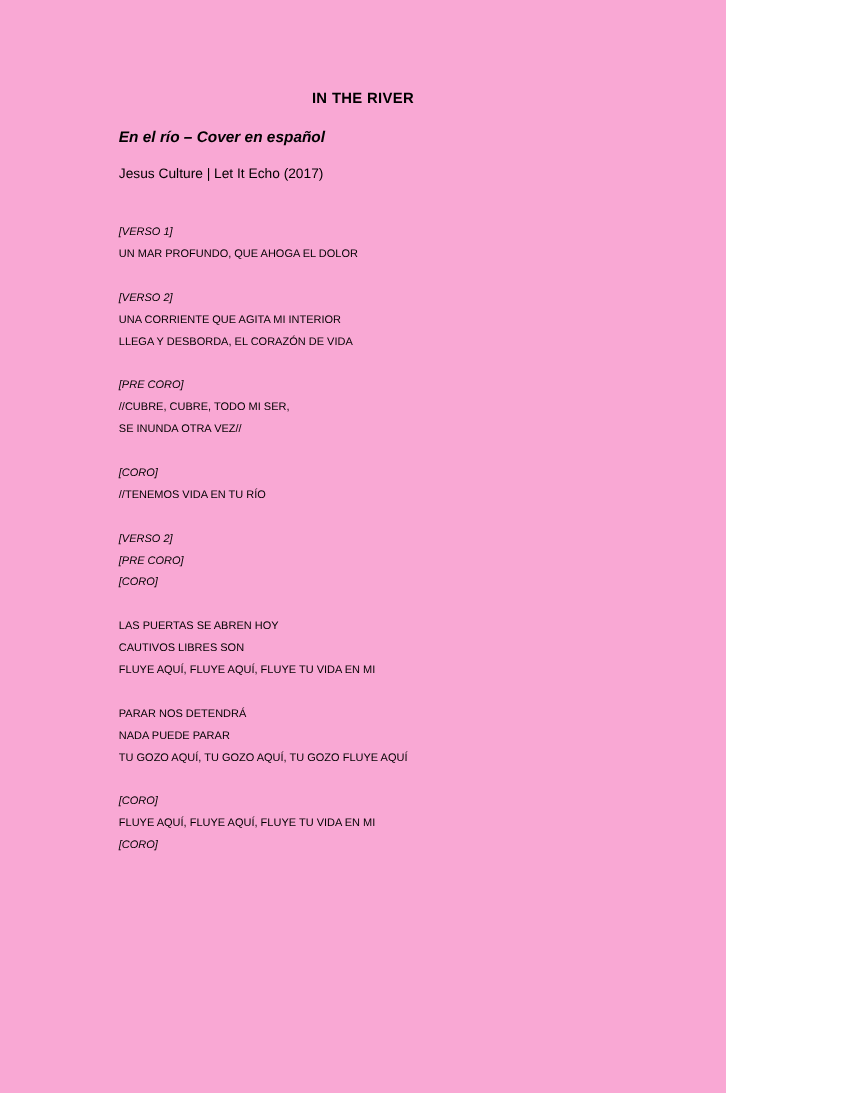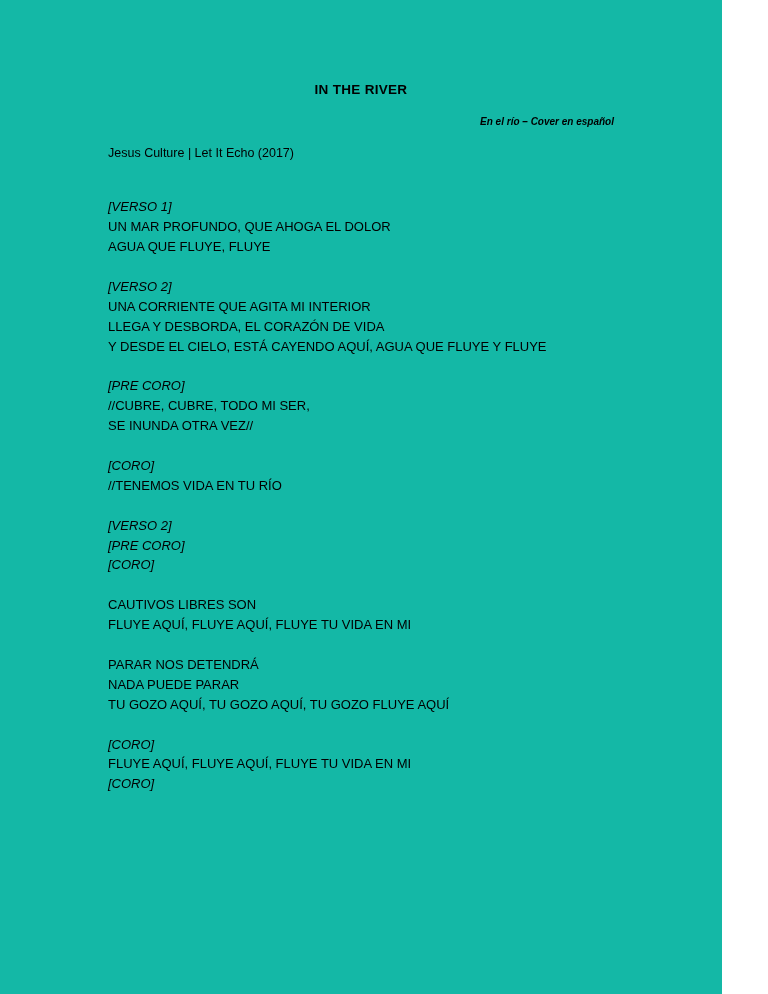--- a/index.html
+++ b/index.html
@@ -9,50 +9,50 @@
   }
   body {
     width: 768px;
     height: 994px;
     font-family: "Liberation Sans", sans-serif;
     color: #000000;
     overflow: hidden;
   }
   .page {
     position: relative;
-    width: 722px;
+    width: 660px;
     height: 994px;
-    background: #14b8a6;
+    background: #f9a8d4;
     box-sizing: border-box;
     padding: 82px 108px 0 108px;
   }
   .doc-title {
     text-align: center;
     font-weight: bold;
     font-size: 13.5px;
     letter-spacing: 0.3px;
     margin: 0 0 18px 0;
     line-height: 1.2;
   }
   .doc-subtitle {
-    text-align: right;
+    text-align: left;
     font-weight: bold;
     font-style: italic;
-    font-size: 10px;
+    font-size: 14px;
     margin: 0 0 18px 0;
     line-height: 1.2;
   }
   .doc-credit {
     text-align: left;
     font-size: 12.5px;
     margin: 0 0 36px 0;
     line-height: 1.2;
   }
   .lyrics {
-    font-size: 13px;
+    font-size: 10px;
     line-height: 19.9px;
   }
   .block {
     margin: 0 0 19.9px 0;
   }
   .line {
     white-space: pre-wrap;
     margin: 0;
   }
   .section-tag {
@@ -65,43 +65,42 @@
 <div class="page">
 
   <h1 class="doc-title">IN THE RIVER</h1>
   <h2 class="doc-subtitle">En el río – Cover en español</h2>
   <p class="doc-credit">Jesus Culture | Let It Echo (2017)</p>
 
   <div class="lyrics" id="lyrics-body">
       <div class="block">
         <div class="line section-tag">[VERSO 1]</div>
         <div class="line">UN MAR PROFUNDO, QUE AHOGA EL DOLOR</div>
-        <div class="line">AGUA QUE FLUYE, FLUYE</div>
       </div>
       <div class="block">
         <div class="line section-tag">[VERSO 2]</div>
         <div class="line">UNA CORRIENTE QUE AGITA MI INTERIOR</div>
         <div class="line">LLEGA Y DESBORDA, EL CORAZÓN DE VIDA</div>
-        <div class="line">Y DESDE EL CIELO, ESTÁ CAYENDO AQUÍ, AGUA QUE FLUYE Y FLUYE</div>
       </div>
       <div class="block">
         <div class="line section-tag">[PRE CORO]</div>
         <div class="line">//CUBRE, CUBRE, TODO MI SER,</div>
         <div class="line">SE INUNDA OTRA VEZ//</div>
       </div>
       <div class="block">
         <div class="line section-tag">[CORO]</div>
         <div class="line">//TENEMOS VIDA EN TU RÍO</div>
       </div>
       <div class="block">
         <div class="line section-tag">[VERSO 2]</div>
         <div class="line section-tag">[PRE CORO]</div>
         <div class="line section-tag">[CORO]</div>
       </div>
       <div class="block">
+        <div class="line">LAS PUERTAS SE ABREN HOY</div>
         <div class="line">CAUTIVOS LIBRES SON</div>
         <div class="line">FLUYE AQUÍ, FLUYE AQUÍ, FLUYE TU VIDA EN MI</div>
       </div>
       <div class="block">
         <div class="line">PARAR NOS DETENDRÁ</div>
         <div class="line">NADA PUEDE PARAR</div>
         <div class="line">TU GOZO AQUÍ, TU GOZO AQUÍ, TU GOZO FLUYE AQUÍ</div>
       </div>
       <div class="block">
         <div class="line section-tag">[CORO]</div>

